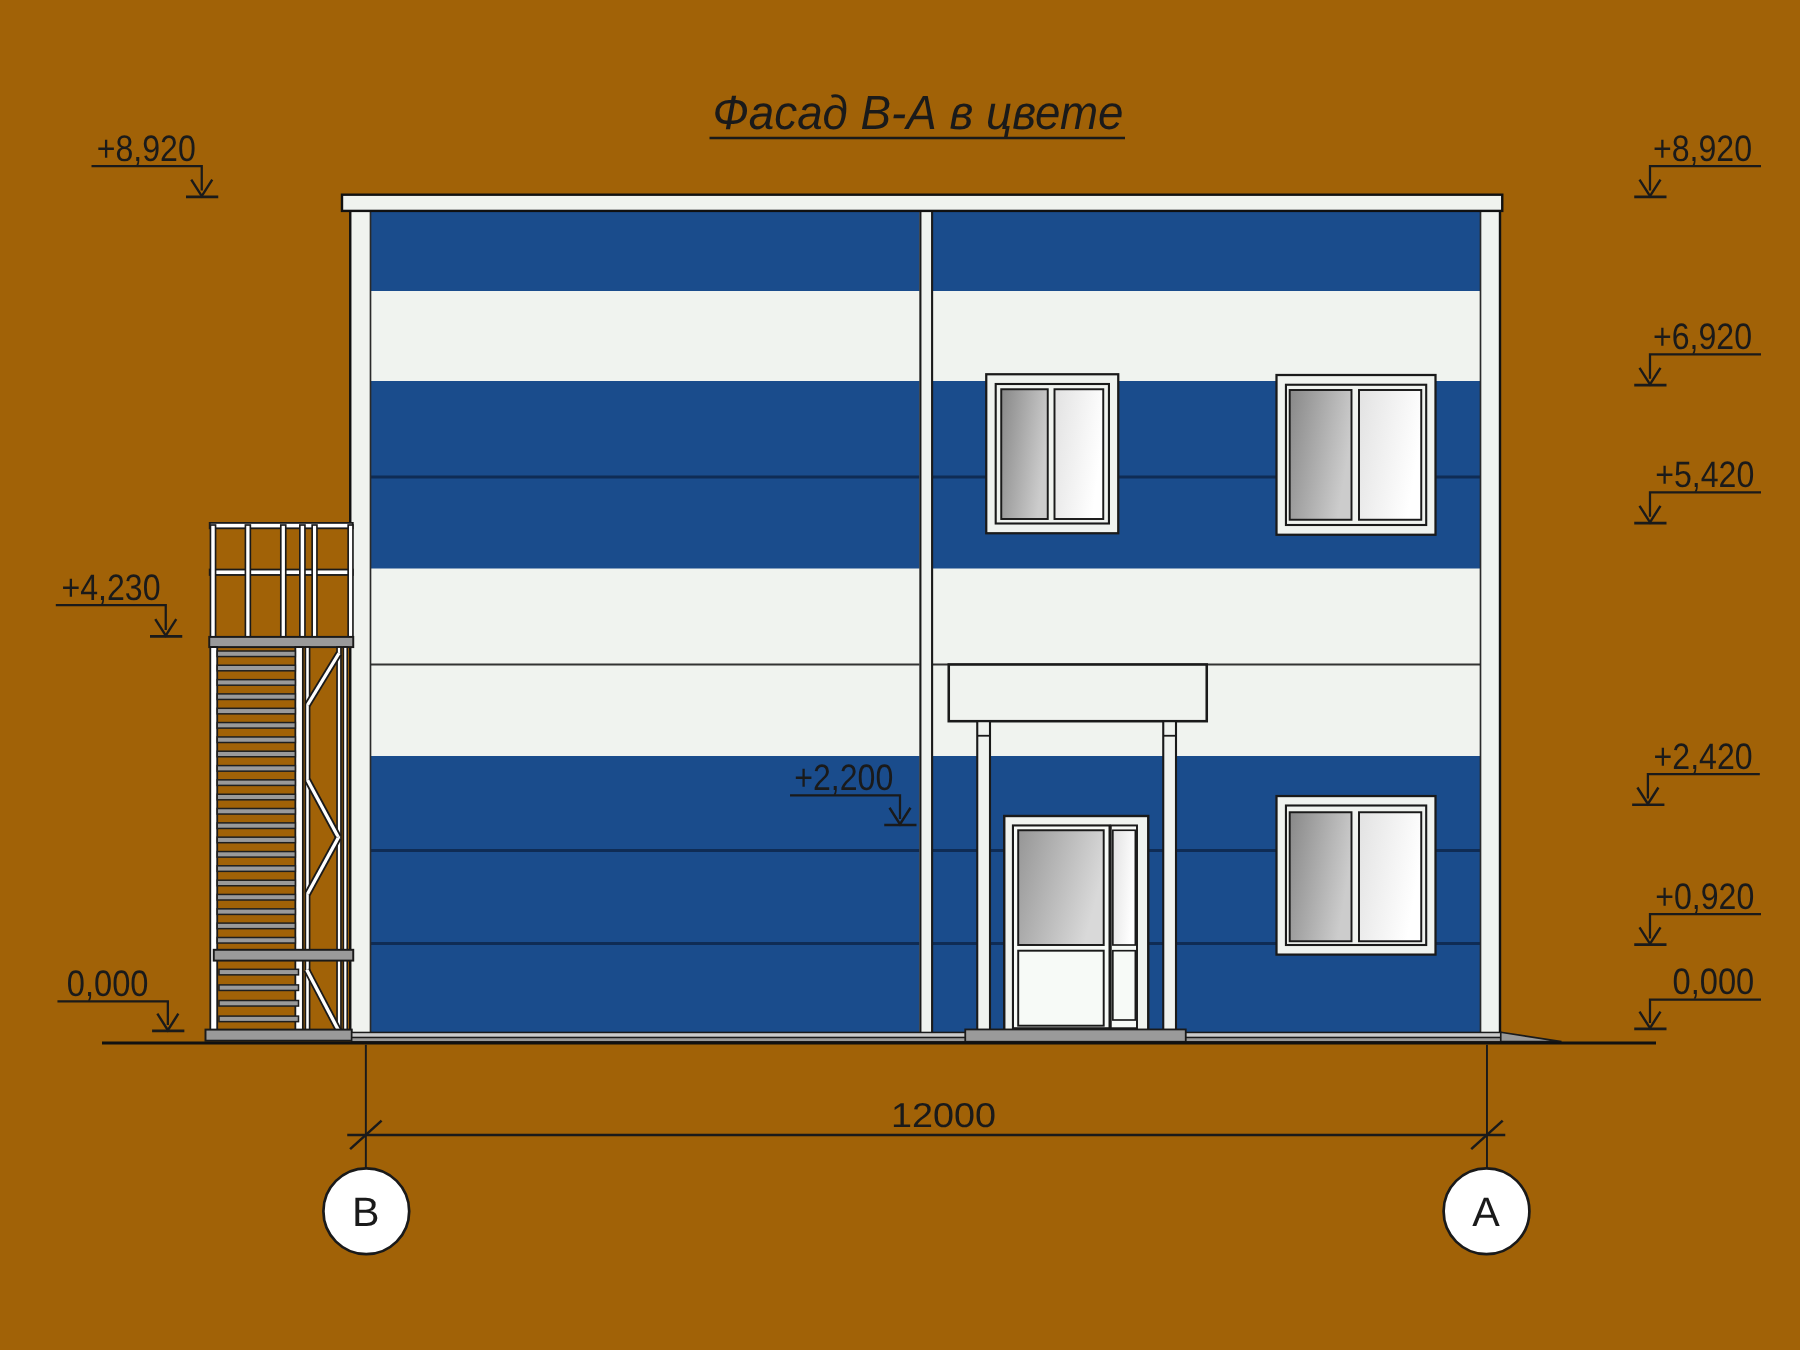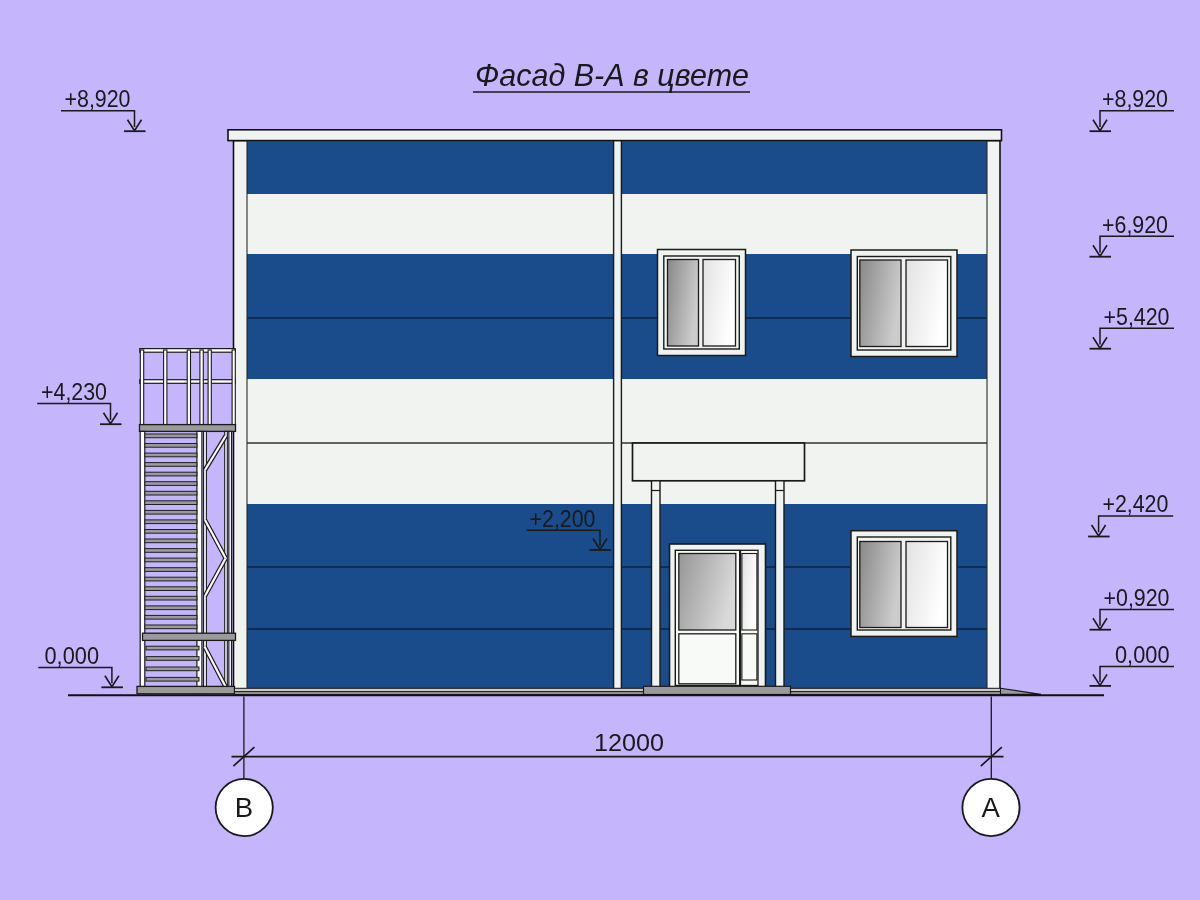--- a/index.html
+++ b/index.html
@@ -1,16 +1,16 @@
 <!DOCTYPE html>
 <html><head>
 <meta charset="utf-8">
 <style>
   html,body{margin:0;padding:0;background:#ffffff;}
-  #page{width:1200px;height:900px;position:relative;background:#c4b5fd;overflow:hidden;}
+  #page{width:1200px;height:900px;position:relative;background:#a16207;overflow:hidden;}
   svg text{font-family:"Liberation Sans", sans-serif;fill:#1a1a1a;}
 </style>
 </head>
 <body>
 <div id="page">
 <svg width="1200" height="900" viewBox="0 0 1200 900">
 <defs>
   <linearGradient id="gDark" x1="0" y1="0" x2="1" y2="0.35">
     <stop offset="0" stop-color="#888888"></stop>
     <stop offset="1" stop-color="#cccccc"></stop>

